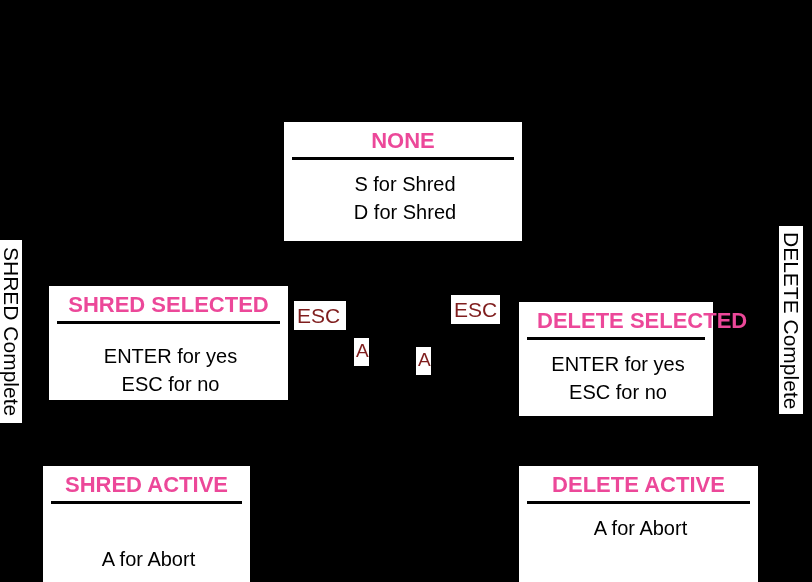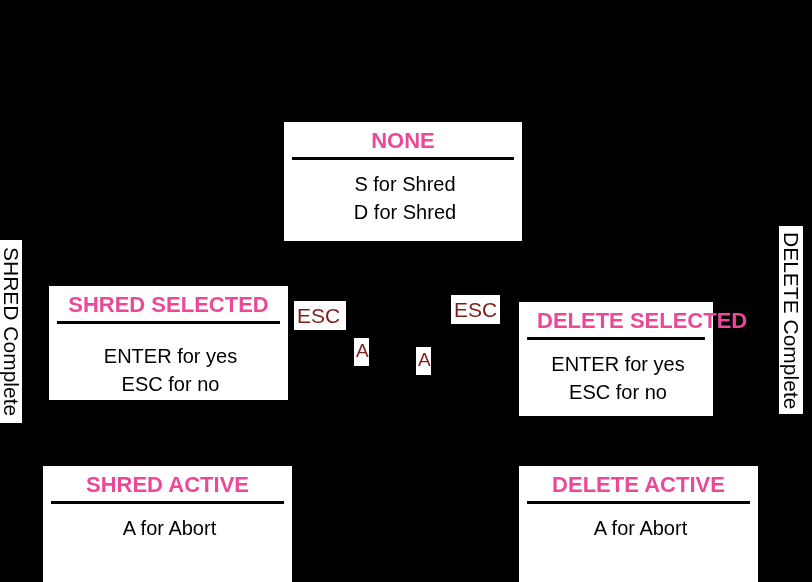--- a/index.html
+++ b/index.html
@@ -129,21 +129,21 @@
   </div>
 
   <div class="state-box" style="left:519px; top:302px; width:194px; height:114px;">
     <div class="state-title">DELETE SELECTED</div>
     <div class="state-body">
       <span class="line">ENTER for yes</span>
       <span class="line">ESC for no</span>
     </div>
   </div>
 
-  <div class="state-box" style="left:43px; top:466px; width:249px; height:116px;">
+  <div class="state-box" style="left:43px; top:466px; width:207px; height:116px;gap:31px;">
     <div class="state-title">SHRED ACTIVE</div>
     <div class="state-body">
       <span class="line">A for Abort</span>
     </div>
   </div>
 
   <div class="state-box" style="left:519px; top:466px; width:239px; height:148px;">
     <div class="state-title">DELETE ACTIVE</div>
     <div class="state-body">
       <span class="line">A for Abort</span>

